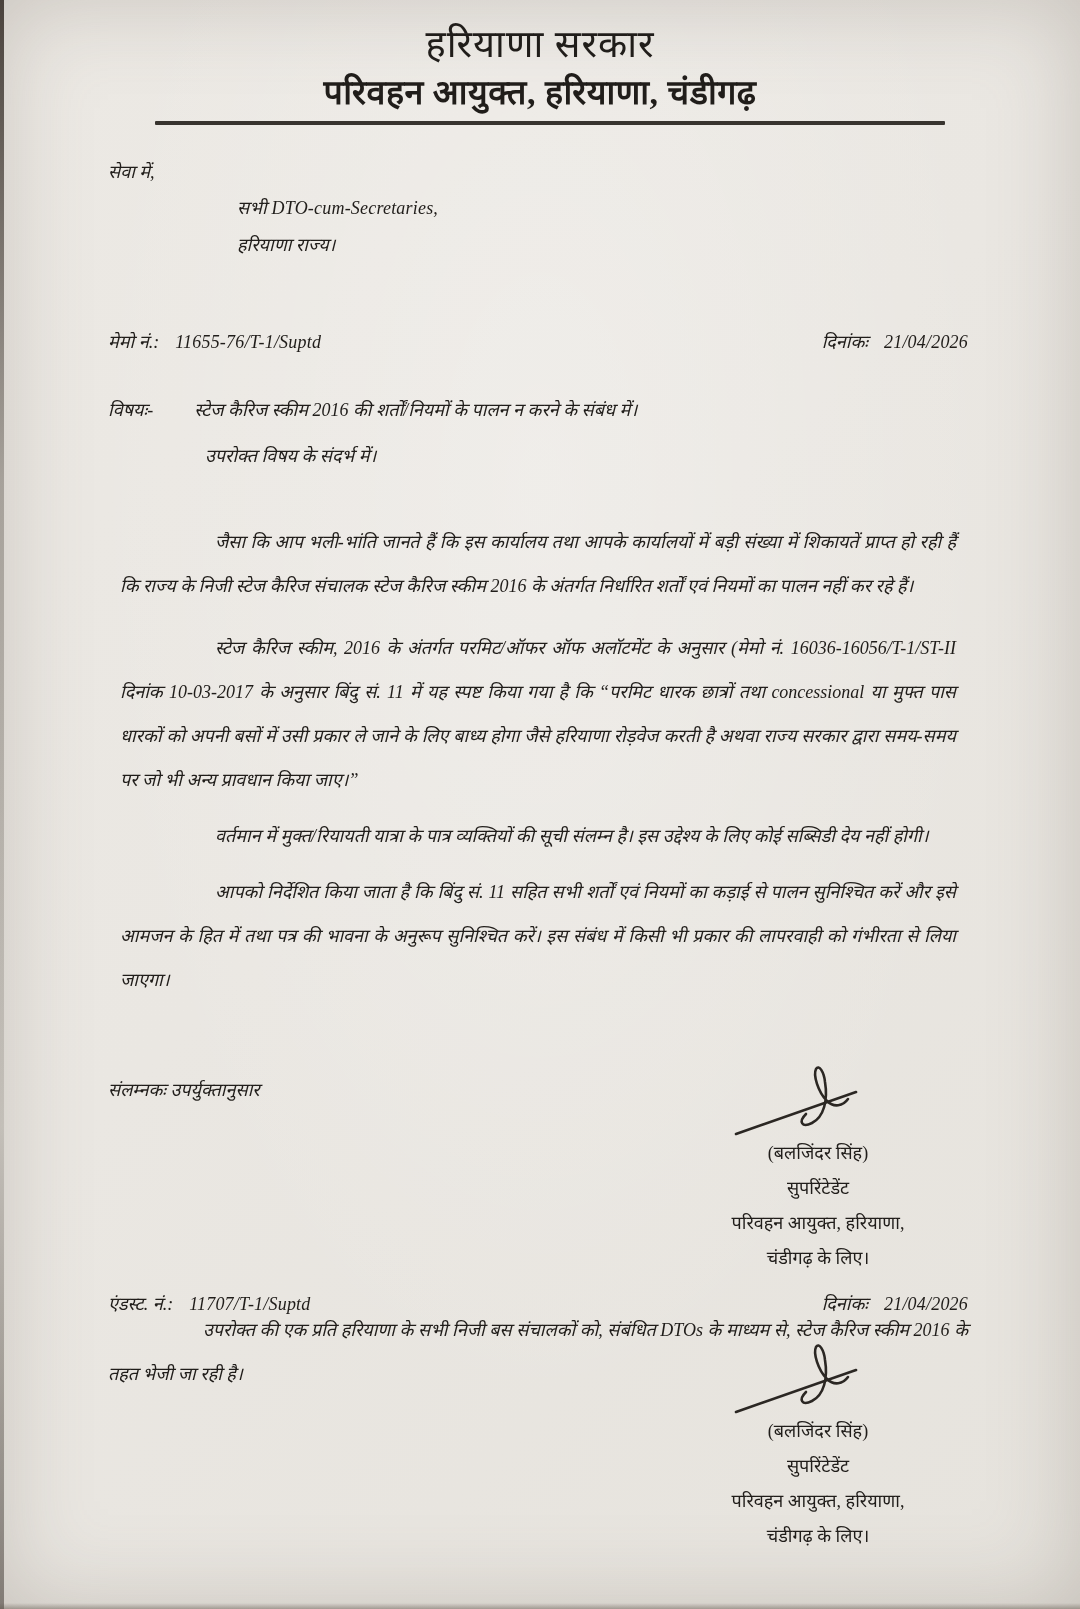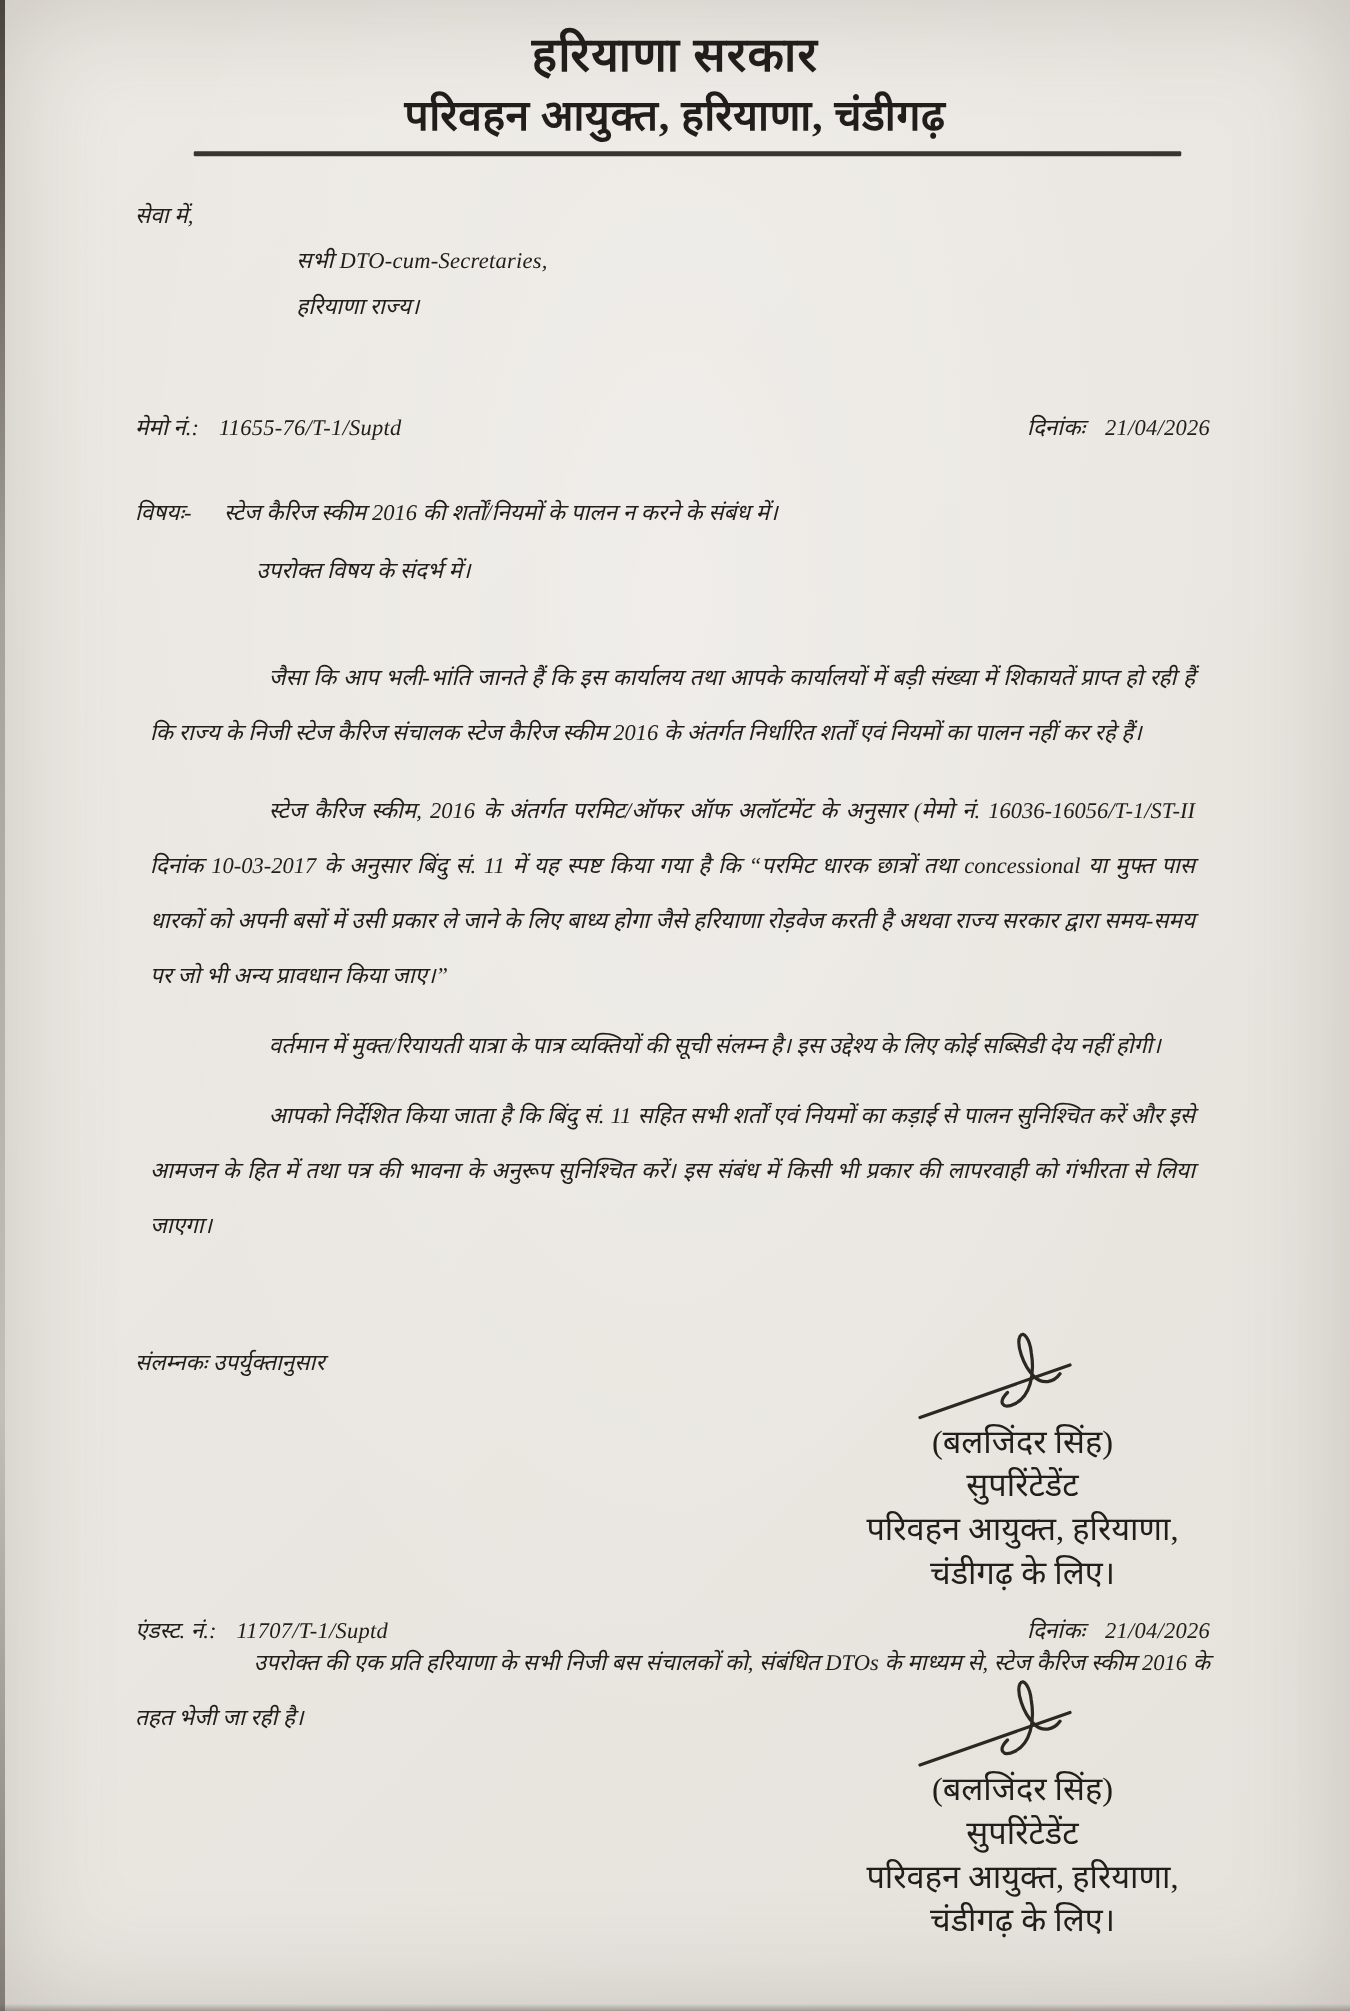--- a/index.html
+++ b/index.html
@@ -24,36 +24,36 @@
     background:linear-gradient(to bottom, rgba(50,42,36,0.85), rgba(70,62,55,0.35) 30%, rgba(70,62,55,0.15) 70%, rgba(50,42,36,0.5));
     pointer-events:none;
   }
   .page::after{
     content:"";position:absolute;left:0;bottom:0;width:100%;height:6px;
     background:linear-gradient(to top, rgba(95,85,74,0.45), rgba(95,85,74,0));
     pointer-events:none;
   }
   .abs{position:absolute;}
   .center{left:0;width:100%;text-align:center;}
-  .title1{top:16px;font-size:38px;font-weight:bold;letter-spacing:1px;}
+  .title1{top:16px;font-size:38px;font-weight:normal;letter-spacing:1px;}
   .title2{top:68px;font-size:34px;font-weight:bold;letter-spacing:0.5px;}
   .rule{top:121px;left:155px;width:790px;height:4px;background:#38342f;border-radius:1px;}
   .body-text{font-size:18px;line-height:44px;font-style:italic;}
   .salutation{top:150px;left:108px;}
   .recipients{top:190px;left:237px;line-height:37px;}
   .memo-row{top:320px;left:108px;width:860px;display:flex;justify-content:space-between;align-items:baseline;}
   .label-gap{margin-right:16px;}
   .subject-row{top:388px;left:108px;width:860px;display:flex;align-items:baseline;}
-  .subject-row .subject-text{margin-left:26px;}
+  .subject-row .subject-text{margin-left:41px;}
   .ref-line{top:434px;left:205px;}
   .paras{top:508px;left:108px;width:860px;text-align:justify;}
   .paras p{margin:12px;text-indent:95px;}
   .paras p.gap{margin-top:18px;}
   .enclosure{top:1068px;left:108px;}
-  .sig-block{left:648px;width:340px;text-align:center;font-size:26px;line-height:35px;}
+  .sig-block{left:648px;width:340px;text-align:center;font-size:18px;line-height:35px;}
   .sig-block.first{top:1062px;}
   .sig-block.second{top:1340px;}
   .sig-scribble{display:block;margin:0 auto -4px auto;}
   .endorse-row{top:1282px;left:108px;width:860px;display:flex;justify-content:space-between;align-items:baseline;}
   .endorse-para{top:1308px;left:108px;width:860px;text-align:justify;}
   .endorse-para p{margin:0;text-indent:95px;}
   .latin{letter-spacing:0.2px;}
 </style>
 </head>
 <body>

